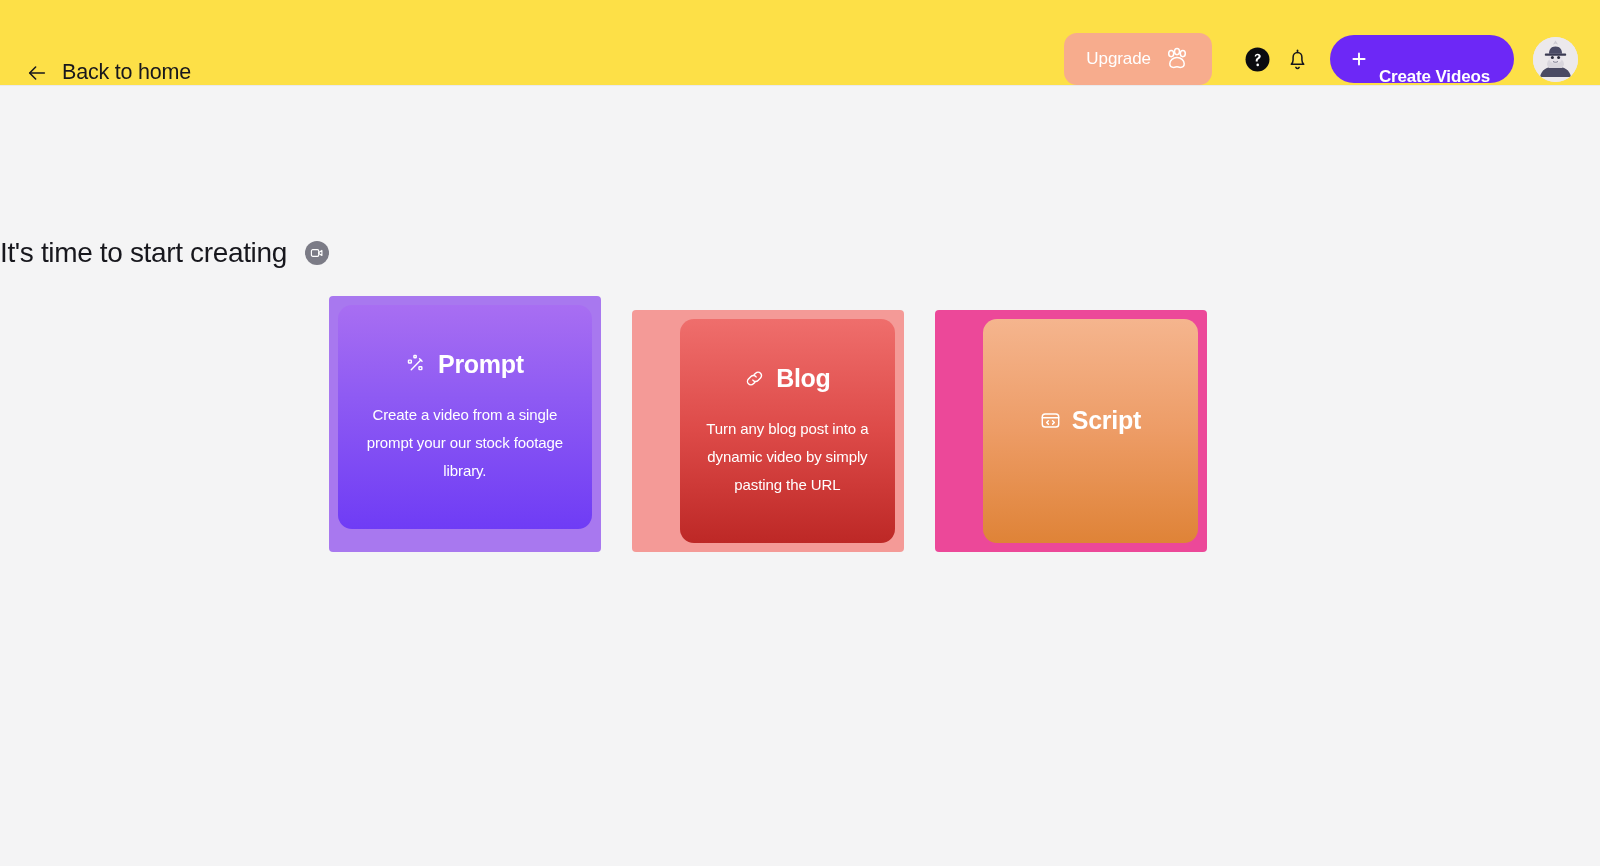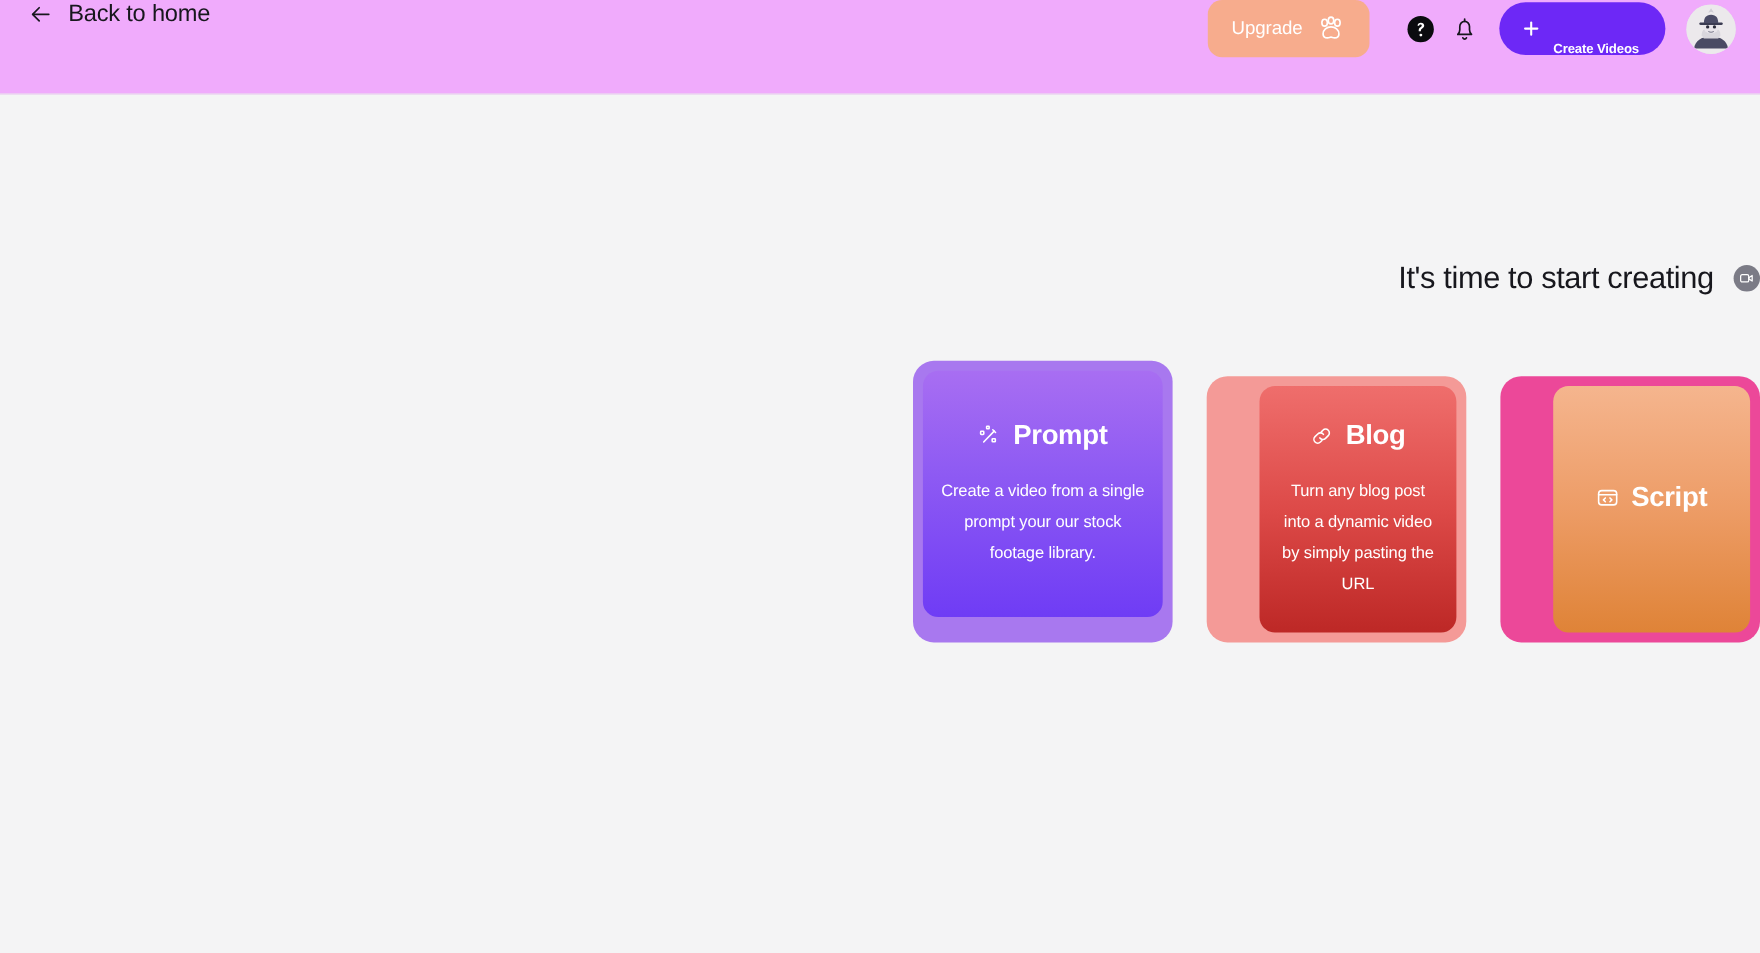--- a/index.html
+++ b/index.html
@@ -11,24 +11,24 @@
   body {
     font-family: "Liberation Sans", sans-serif;
     background: #f4f4f5;
     color: #15151c;
     -webkit-font-smoothing: antialiased;
   }
 
   
   .header {
     height: 86px;
-    background: #f0abfc;
+    background: #fde047;
     border-bottom: 1px solid #e9e9ec;
     display: flex;
-    align-items: flex-start;
+    align-items: flex-end;
     justify-content: space-between;
     padding: 0 22px 0 26px;
   }
   .back-link {
     display: flex;
     align-items: center;
     gap: 14px;
     cursor: pointer;
     user-select: none;
   }
@@ -90,21 +90,21 @@
     gap: 12px;
     padding: 0 24px 0 21px;
     cursor: pointer;
     border: none;
     margin-left: 12px;
     margin-right: 19px;
   }
   .plus-icon { width: 16px; height: 16px; display: block; }
   .create-label {
     color: #ffffff;
-    font-size: 12px;
+    font-size: 17px;
     font-weight: bold;
     letter-spacing: -0.15px;
     margin-top: 35px;
   }
 
   .avatar {
     width: 45px;
     height: 45px;
     border-radius: 50%;
     overflow: hidden;
@@ -112,22 +112,22 @@
     cursor: pointer;
     display: block;
     flex: none;
   }
   .avatar svg { display: block; width: 45px; height: 45px; }
 
   
   .main {
     height: 779px;
     display: flex;
-    flex-direction: column;
-    align-items: flex-end;
+    flex-direction: row;
+    align-items: flex-start;
     padding-top: 151px;
   }
   .headline-row {
     display: flex;
     align-items: center;
     gap: 18px;
   }
   .headline {
     font-size: 28px;
     letter-spacing: -0.35px;
@@ -146,22 +146,22 @@
   }
   .headline-badge svg { display: block; width: 14px; height: 14px; }
 
   
   .cards {
     display: flex;
     gap: 31px;
     margin-top: 59px;
   }
   .card-frame {
-    width: 236px;
-    border-radius: 19px;
+    width: 272px;
+    border-radius: 4px;
     padding: 9px;
     cursor: pointer;
   }
   .card-frame.purple { background: #a878ef; }
   .card-frame.red    { background: #f49a97; }
   .card-frame.orange { background: #ec4899; }
 
   .card-inner {
     border-radius: 14px;
     height: 224px;

